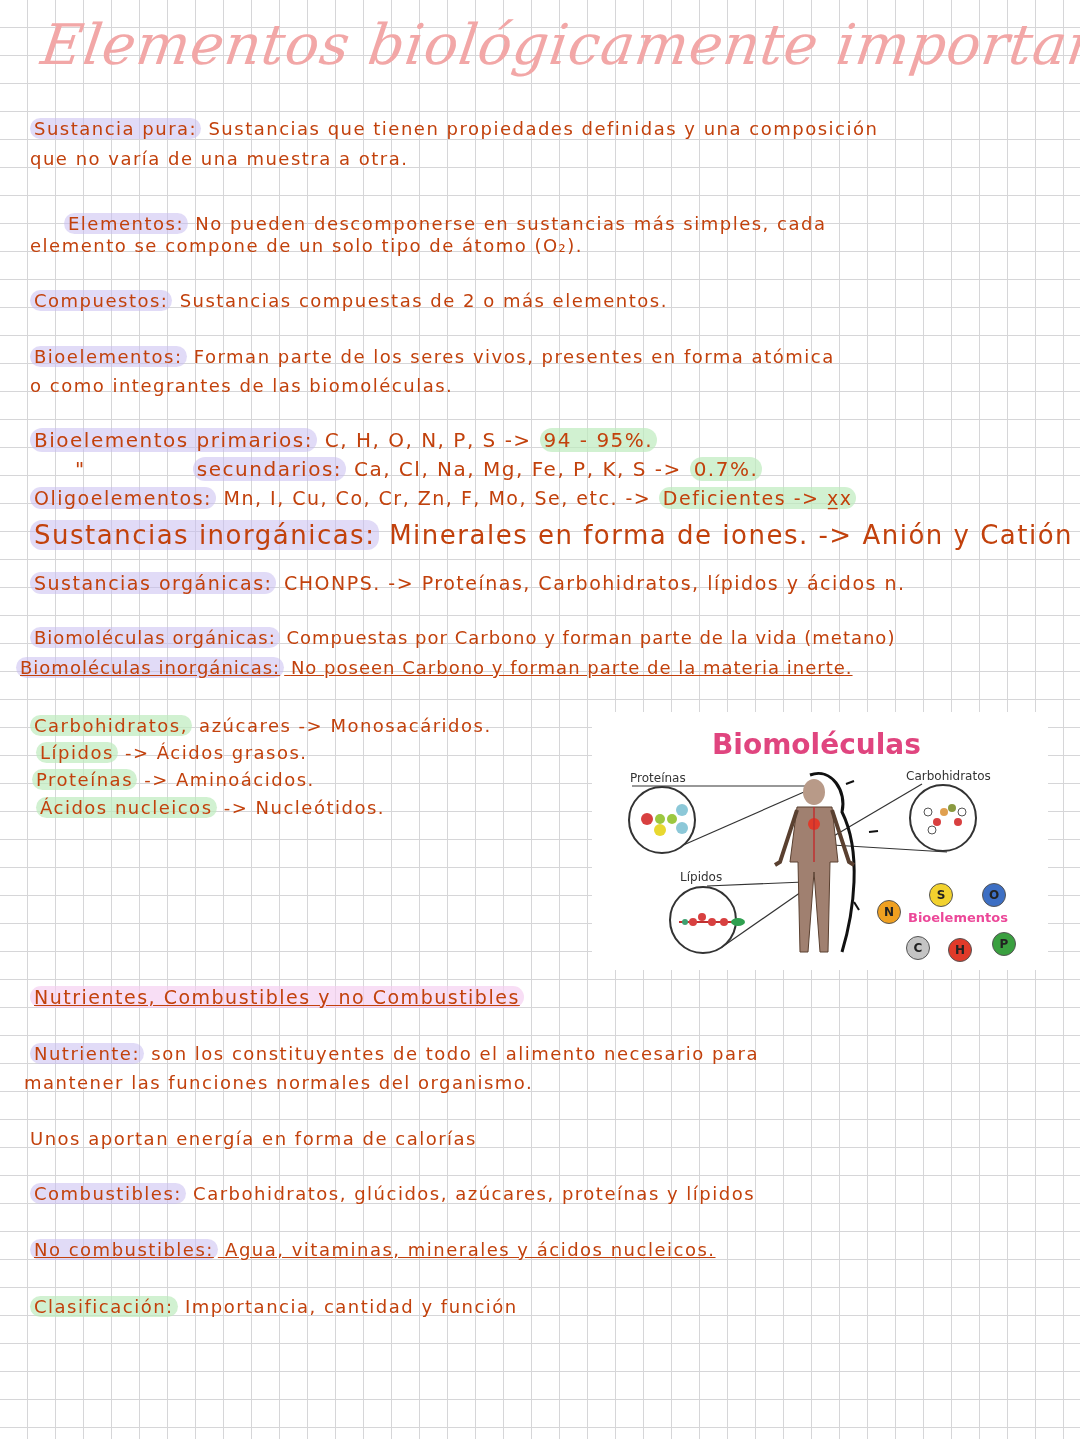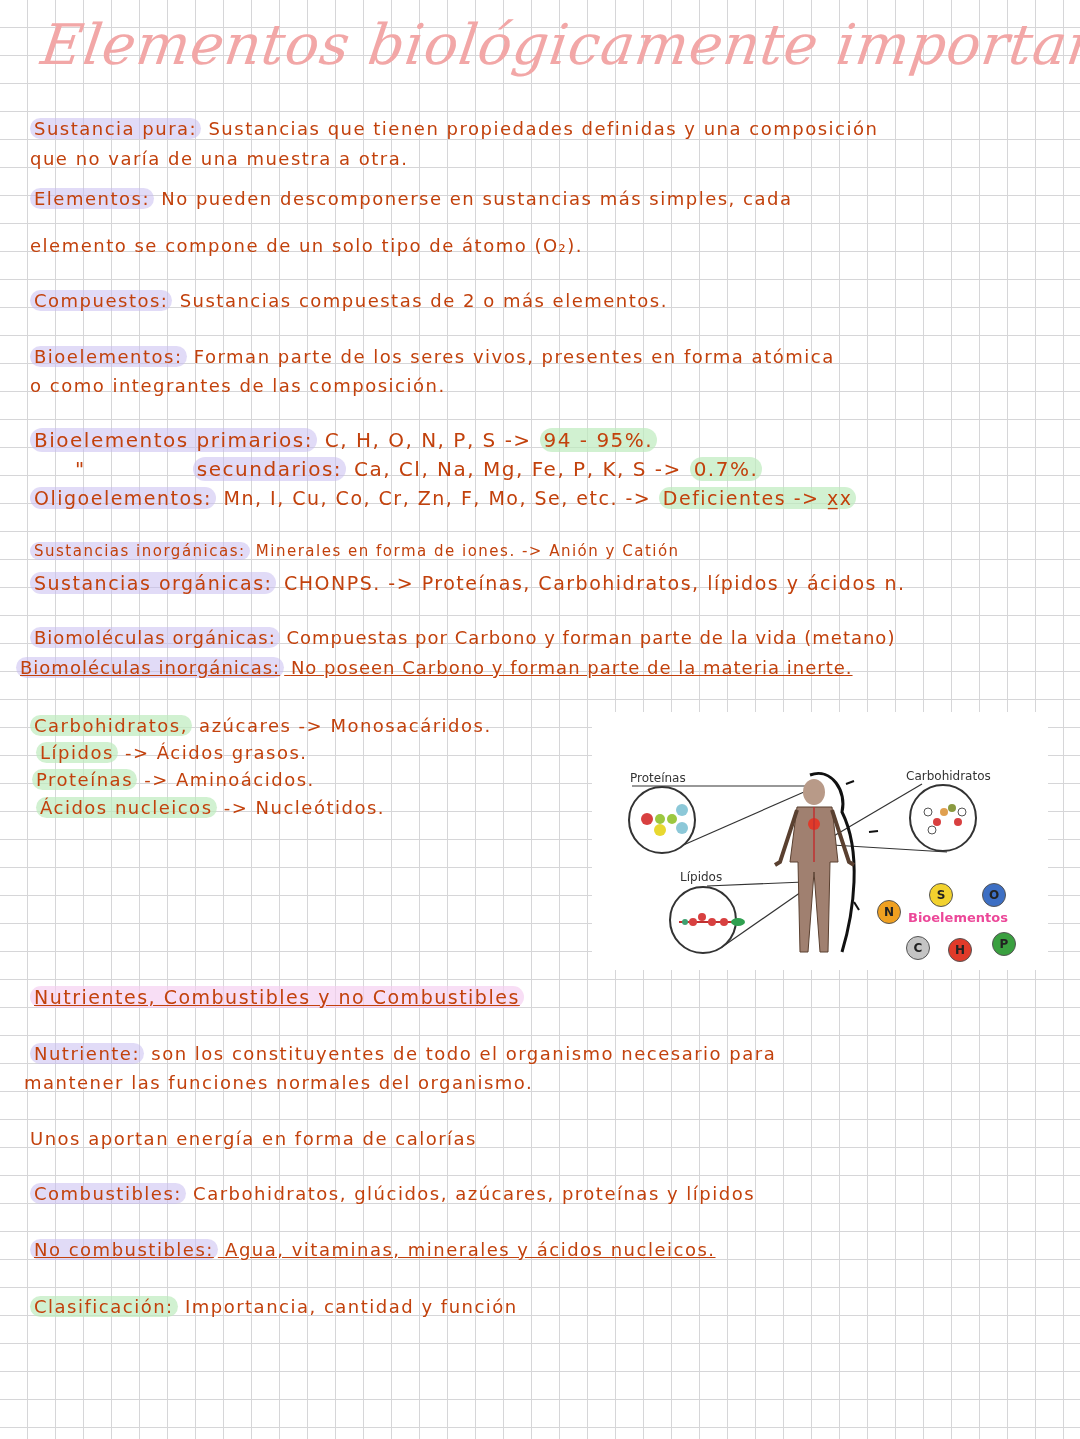--- a/index.html
+++ b/index.html
@@ -51,36 +51,36 @@
 <body>
 
 <div class="title">Elementos biológicamente importantes</div>
 
 <div class="line" style="top:118px;">
   <span class="hl hl-purple">Sustancia pura:</span>
   <span>Sustancias que tienen propiedades definidas y una composición</span>
 </div>
 <div class="line" style="top:148px;">que no varía de una muestra a otra.</div>
 
-<div class="line" style="top:188px;">
+<div class="line" style="top:213px;margin-left:34px;">
   <span class="hl hl-purple">Elementos:</span>
   <span>No pueden descomponerse en sustancias más simples, cada</span>
 </div>
 <div class="line" style="top:235px;">elemento se compone de un solo tipo de átomo (O₂).</div>
 
 <div class="line" style="top:290px;">
   <span class="hl hl-purple">Compuestos:</span>
   <span>Sustancias compuestas de 2 o más elementos.</span>
 </div>
 
 <div class="line" style="top:346px;">
   <span class="hl hl-purple">Bioelementos:</span>
   <span>Forman parte de los seres vivos, presentes en forma atómica</span>
 </div>
-<div class="line" style="top:375px;">o como integrantes de las composición.</div>
+<div class="line" style="top:375px;">o como integrantes de las biomoléculas.</div>
 
 <div class="line" style="top:428px; font-size:20px;">
   <span class="hl hl-purple">Bioelementos primarios:</span>
   <span>C, H, O, N, P, S</span>
   <span>-&gt;</span>
   <span class="hl hl-green">94 - 95%.</span>
 </div>
 <div class="line" style="top:457px; font-size:20px;">
   <span style="display:inline-block;width:110px;padding-left:45px;">"</span>
   <span class="hl hl-purple">secundarios:</span>
@@ -91,21 +91,21 @@
 <div class="line" style="top:487px; font-size:19px;">
   <span class="hl hl-purple">Oligoelementos:</span>
   <span>Mn, I, Cu, Co, Cr, Zn, F, Mo, Se, etc.</span>
   <span>-&gt;</span>
   <span class="hl hl-green">
     <span>Deficientes -&gt;</span>
     <span>x̲x</span>
   </span>
 </div>
 
-<div class="line" style="top:542px; font-size:15px;">
+<div class="line" style="top:520px; font-size:26px;">
   <span class="hl hl-purple">Sustancias inorgánicas:</span>
   <span>Minerales en forma de iones. -&gt; Anión y Catión</span>
 </div>
 <div class="line" style="top:572px; font-size:19px;text-align:right;">
   <span class="hl hl-purple">Sustancias orgánicas:</span>
   <span>CHONPS. -&gt; Proteínas, Carbohidratos, lípidos y ácidos n.</span>
 </div>
 
 <div class="line" style="top:627px; font-size:18px; letter-spacing:1px;">
   <span class="hl hl-purple">Biomoléculas orgánicas:</span>
@@ -127,20 +127,21 @@
 <div class="line" style="top:769px; left:32px;">
   <span class="hl hl-green">Proteínas</span>
   <span>-&gt; Aminoácidos.</span>
 </div>
 <div class="line" style="top:797px; left:36px;">
   <span class="hl hl-green">Ácidos nucleicos</span>
   <span>-&gt; Nucleótidos.</span>
 </div>
 
 <div class="figure">
+  <div class="fig-title">Biomoléculas</div>
   <div class="fig-label" style="left:38px; top:59px;">Proteínas</div>
   <div class="fig-label" style="left:314px; top:57px;">Carbohidratos</div>
   <div class="fig-label" style="left:88px; top:158px;">Lípidos</div>
 
   <svg width="456" height="258" style="position:absolute;left:0;top:0;">
 
     <line x1="40" y1="74" x2="215" y2="74" stroke="#333" stroke-width="1.2"></line>
     <line x1="80" y1="138" x2="212" y2="80" stroke="#333" stroke-width="1.2"></line>
     <line x1="330" y1="72" x2="240" y2="125" stroke="#333" stroke-width="1.2"></line>
     <line x1="240" y1="133" x2="355" y2="140" stroke="#333" stroke-width="1.2"></line>
@@ -195,21 +196,21 @@
   <div class="atom" style="left: 356px; top: 226px; background: rgb(224, 58, 42);"><span>H</span></div>
   <div class="atom" style="left: 400px; top: 220px; background: rgb(58, 160, 64);"><span>P</span></div>
   <div class="bio-label">Bioelementos</div>
 </div>
 
 <div class="line" style="top:986px; font-size:19px;text-decoration:underline;">
   <span class="hl hl-pink">Nutrientes, Combustibles y no Combustibles</span>
 </div>
 <div class="line" style="top:1043px;">
   <span class="hl hl-purple">Nutriente:</span>
-  <span>son los constituyentes de todo el organismo necesario para</span>
+  <span>son los constituyentes de todo el alimento necesario para</span>
 </div>
 <div class="line" style="top:1072px; left:24px;">mantener las funciones normales del organismo.</div>
 
 <div class="line" style="top:1128px;">Unos aportan energía en forma de calorías</div>
 
 <div class="line" style="top:1183px;">
   <span class="hl hl-purple">Combustibles:</span>
   <span>Carbohidratos, glúcidos, azúcares, proteínas y lípidos</span>
 </div>
 <div class="line" style="top:1239px;text-decoration:underline;">

